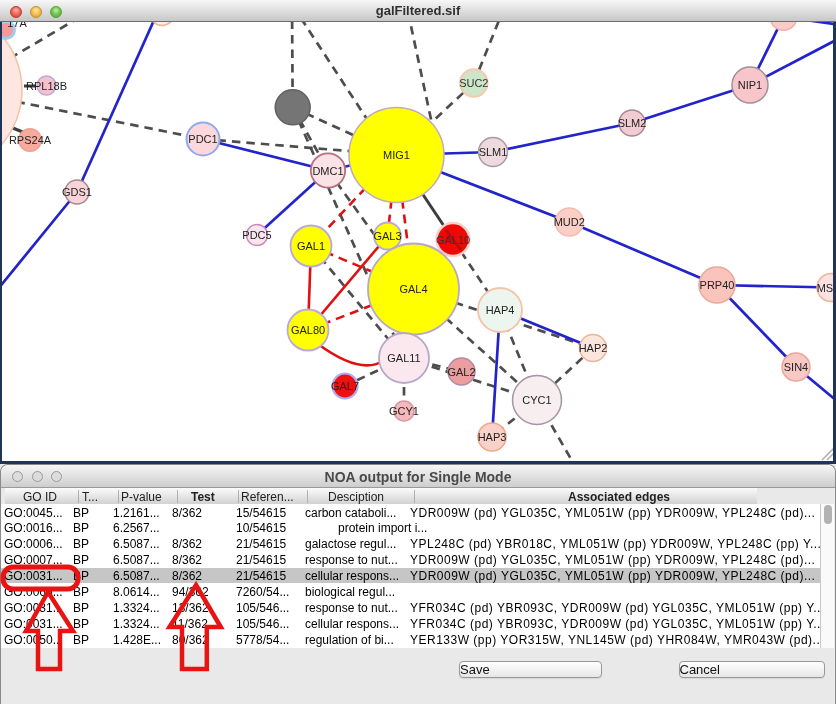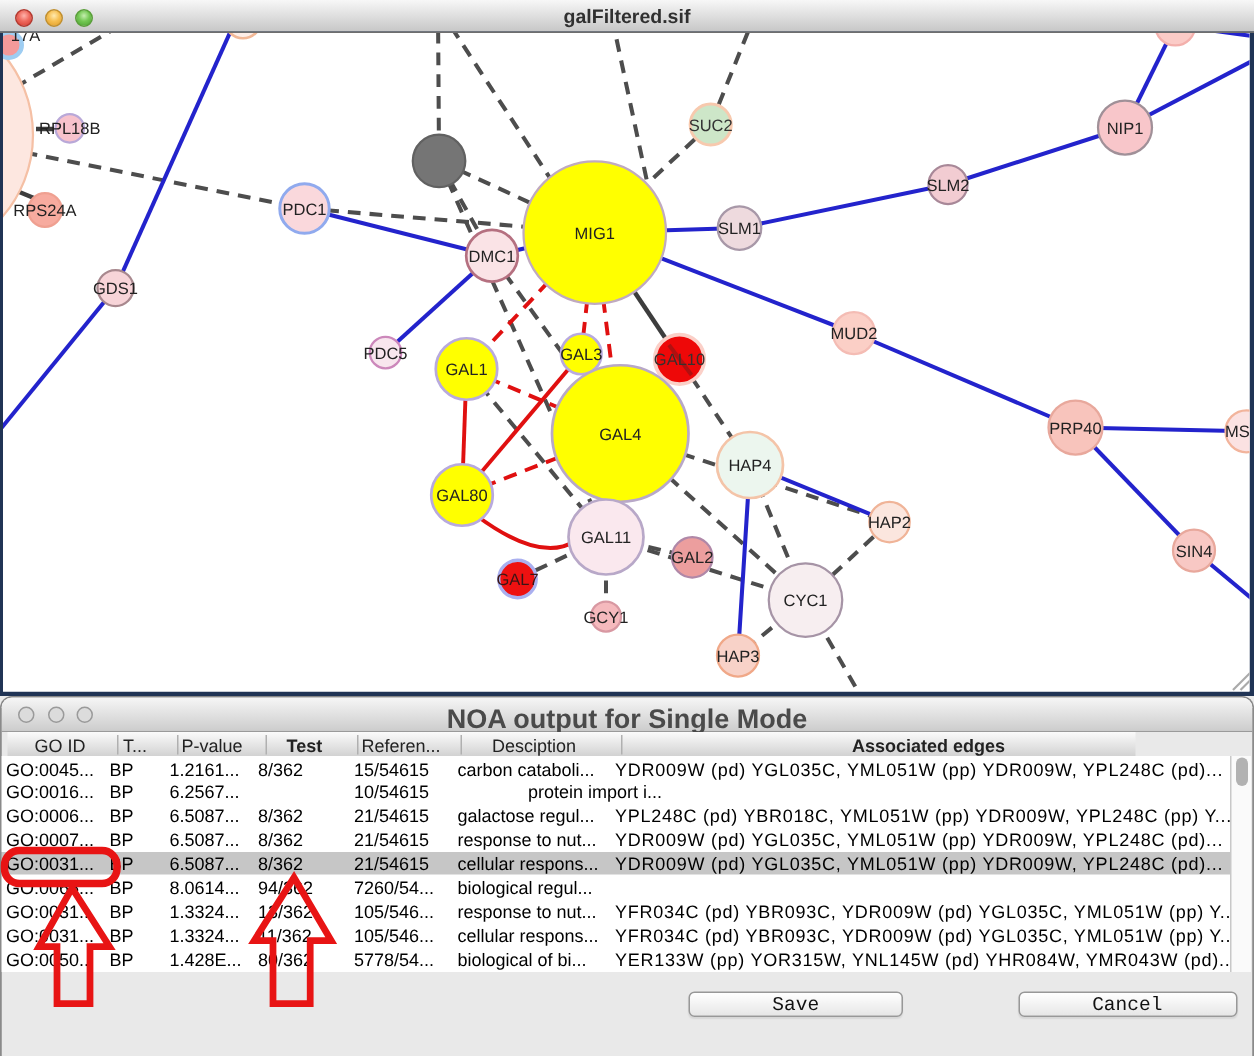--- a/index.html
+++ b/index.html
@@ -27,35 +27,35 @@
   border:1px solid #5a9e3a; }
 
 
 .dialog { position:absolute; left:0; top:464px; width:836px; height:240px;
   background:#e9e9e9; border-radius:8px 8px 0 0;
   border:1px solid #888; border-bottom:none; }
 .dtitle { position:absolute; left:0; top:0; width:834px; height:23px;
   background:linear-gradient(#f6f6f6, #cdcdcd); border-radius:7px 7px 0 0;
   border-bottom:1px solid #9a9a9a; }
 .dtitle .title { position:absolute; left:0; width:834px; text-align:center;
-  top:4px; font-size:18px; font-weight:bold; color:#4a4a4a; }
+  top:4px; font-size:14px; font-weight:bold; color:#4a4a4a; }
 .gl { position:absolute; top:6px; width:11px; height:11px; border-radius:50%;
   background:#dcdcdc; border:1px solid #9a9a9a; }
 
 .thead { position:absolute; left:4px; top:23px; width:752px; height:17px;
   background:linear-gradient(#fbfbfb, #d2d2d2); border-bottom:1px solid #9e9e9e; }
 .thead span { position:absolute; top:2px; font-size:12px; color:#222; }
 .hsep { position:absolute; top:2px; height:13px; width:1px; background:#b0b0b0; }
 .trow { position:absolute; left:0; width:820px; overflow:hidden; }
 .trow span { position:absolute; top:1.5px; font-size:12px; color:#000;
   white-space:nowrap; }
 
 .btn { position:absolute; height:17.5px; border:1px solid #989898; border-radius:4px;
   background:linear-gradient(#ffffff, #e6e6e6); font-size:13px; color:#111;
-  text-align:center; line-height:16px; box-shadow:0 1px 1px rgba(0,0,0,.08);font-family:Liberation Mono, monospace; }
+  text-align:left; line-height:16px; box-shadow:0 1px 1px rgba(0,0,0,.08); }
 
 
 .anno { position:absolute; left:0; top:0; width:836px; height:704px;
   z-index:50; pointer-events:none; }
 </style>
 </head>
 <body>
 <div class="stage">
   <div class="mainwin">
     <div class="canvas">
@@ -223,21 +223,21 @@
       <span style="left:236px;">15/54615</span>
       <span style="left:305px;">carbon cataboli...</span>
       <span style="left:410px;letter-spacing:0.5px;">YDR009W (pd) YGL035C, YML051W (pp) YDR009W, YPL248C (pd)...</span>
     </div>
 <div class="trow" style="top:519.9px;height:15.9px;">
       <span style="left:4px;">GO:0016...</span>
       <span style="left:73px;">BP</span>
       <span style="left:113px;">6.2567...</span>
       <span style="left:172px;margin-top:20px;">7/362</span>
       <span style="left:236px;">10/54615</span>
-      <span style="left:305px;padding-left:47px;">protein import i...</span>
+      <span style="left:291px;padding-left:47px;">protein import i...</span>
     </div>
 <div class="trow" style="top:535.8px;height:15.9px;">
       <span style="left:4px;">GO:0006...</span>
       <span style="left:73px;">BP</span>
       <span style="left:113px;">6.5087...</span>
       <span style="left:172px;">8/362</span>
       <span style="left:236px;">21/54615</span>
       <span style="left:305px;">galactose regul...</span>
       <span style="left:410px;letter-spacing:0.5px;">YPL248C (pd) YBR018C, YML051W (pp) YDR009W, YPL248C (pp) Y...</span>
     </div>
@@ -284,21 +284,21 @@
       <span style="left:236px;">105/546...</span>
       <span style="left:305px;">cellular respons...</span>
       <span style="left:410px;letter-spacing:0.5px;">YFR034C (pd) YBR093C, YDR009W (pd) YGL035C, YML051W (pp) Y...</span>
     </div>
 <div class="trow" style="top:631.2px;height:15.9px;">
       <span style="left:4px;">GO:0050...</span>
       <span style="left:73px;">BP</span>
       <span style="left:113px;">1.428E...</span>
       <span style="left:172px;">80/362</span>
       <span style="left:236px;">5778/54...</span>
-      <span style="left:305px;">biological of bi...</span>
+      <span style="left:305px;">regulation of bi...</span>
       <span style="left:410px;letter-spacing:0.5px;">YER133W (pp) YOR315W, YNL145W (pd) YHR084W, YMR043W (pd)...</span>
     </div>
   <div style="position:absolute; top:504px; left:820px; width:14px; height:144px; background:#fafafa; border-left:1px solid #c8c8c8;">
     <div style="position:absolute; left:3px; top:1px; width:8px; height:19px; border-radius:4px; background:#b2b2b2;"></div>
   </div>
   <div class="btn" style="left:459px; top:660.5px; width:143px;">Save</div>
   <div class="btn" style="left:678.5px; top:660.5px; width:146px;">Cancel</div>
   <div style="position:absolute; left:0; top:472px; width:1px; height:232px; background:#8a8a8a;"></div>
   <div style="position:absolute; left:835px; top:472px; width:1px; height:232px; background:#8a8a8a;"></div>
 

